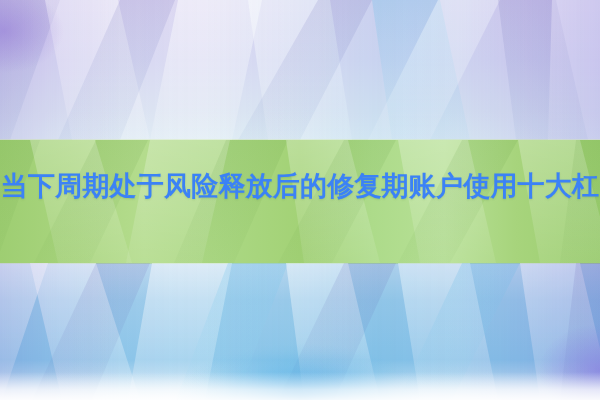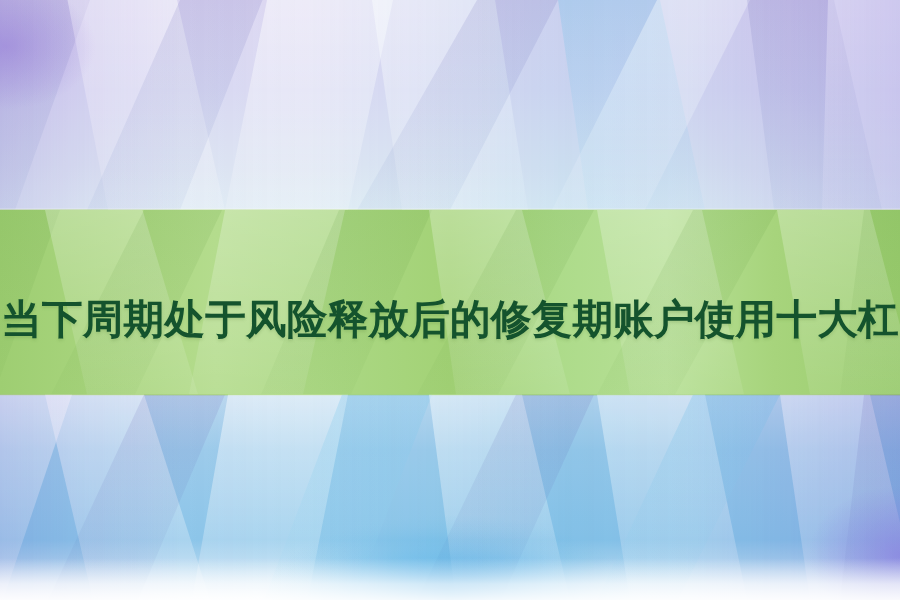--- a/index.html
+++ b/index.html
@@ -99,29 +99,29 @@
     top: 139px;
     width: 600px;
     height: 2px;
     background: rgba(255,255,255,0.35);
   }
 
   
   #headline {
     position: absolute;
     left: 0;
-    top: 152px;
+    top: 124px;
     width: 600px;
     height: 123px;
     display: flex;
     flex-direction: column;
     align-items: center;
     justify-content: center;
     text-align: center;
-    color: #14532d;
+    color: #3b82f6;
     font-size: 27px;
     font-weight: bold;
     line-height: 42px;
     letter-spacing: 0.2px;
     text-shadow: 0 1px 2px rgba(90,130,60,0.22);
     white-space: nowrap;
   }
   #headline .line {
     display: block;
   }

